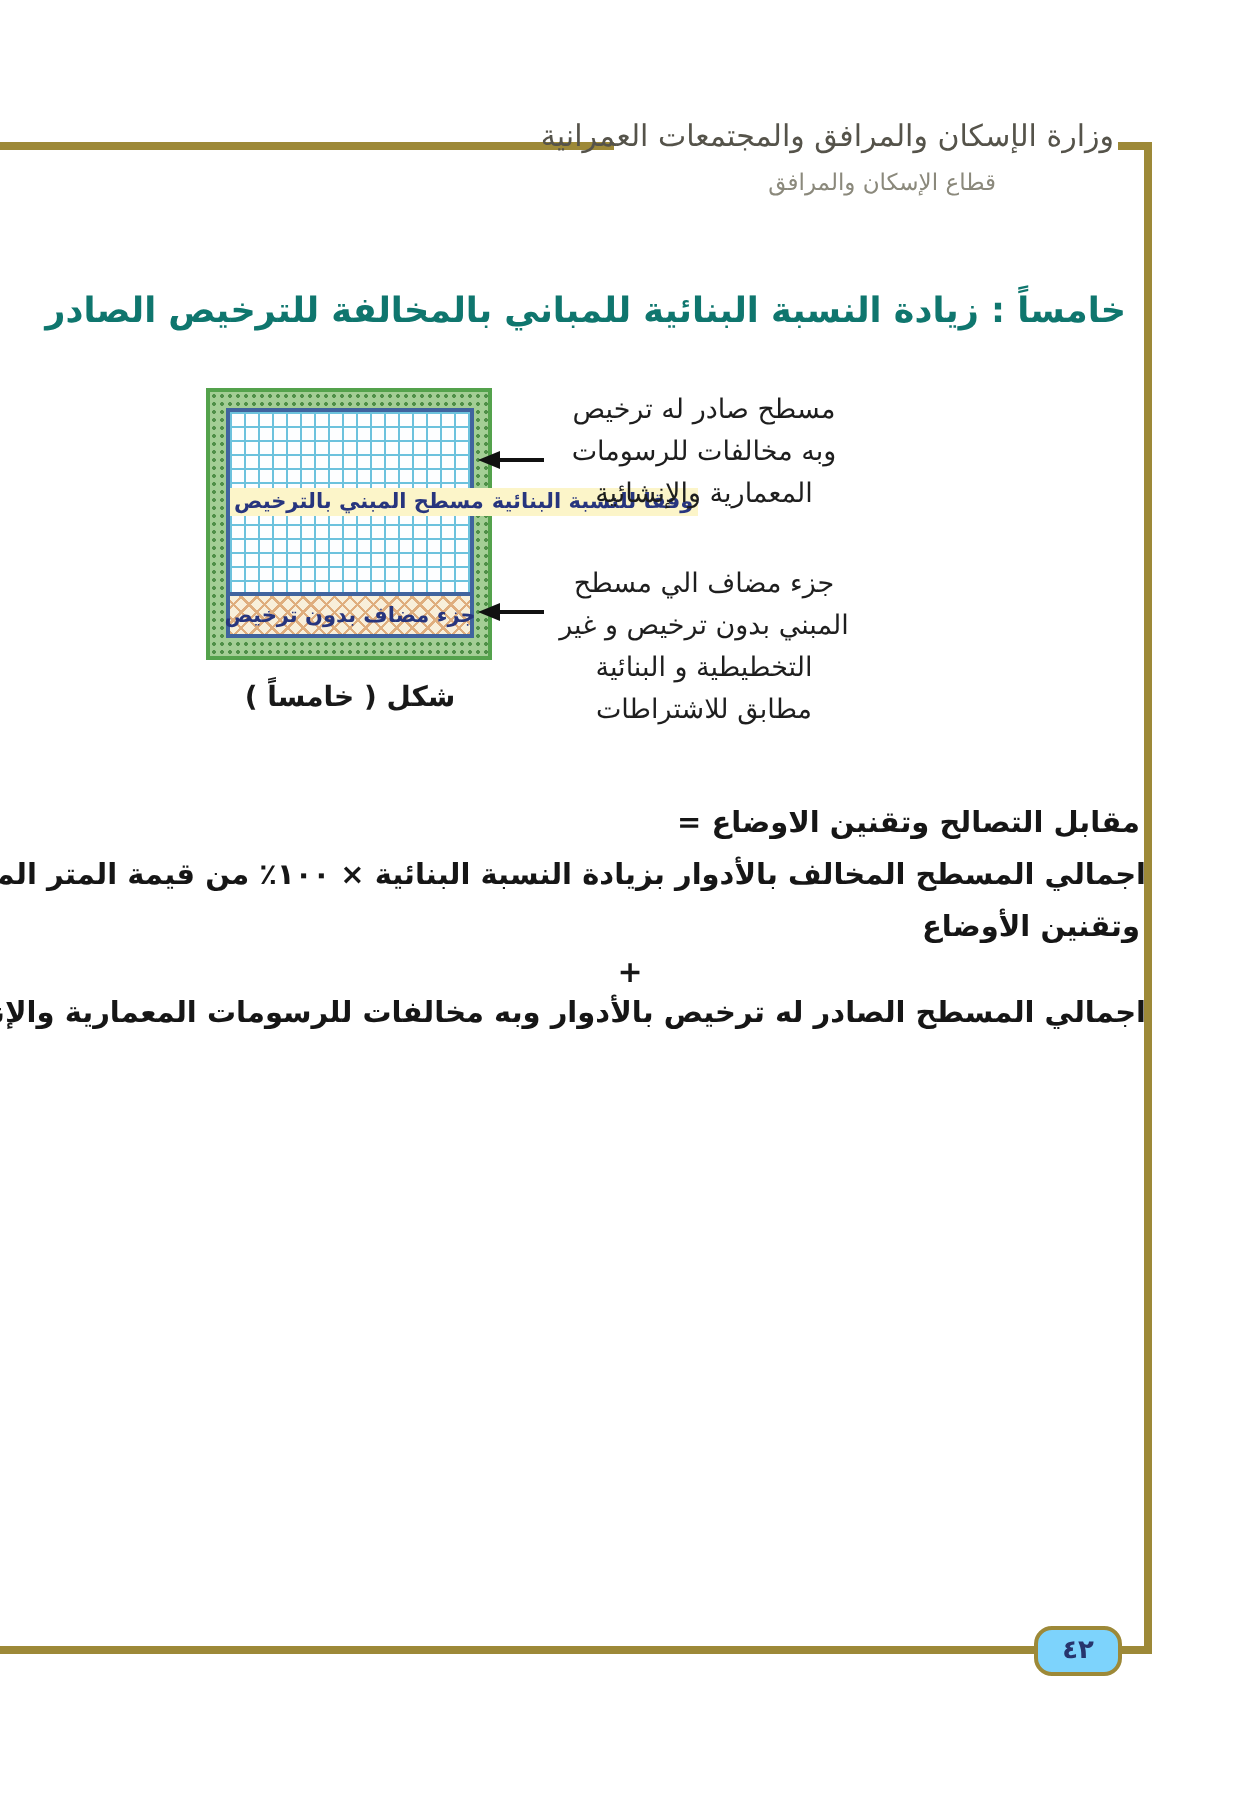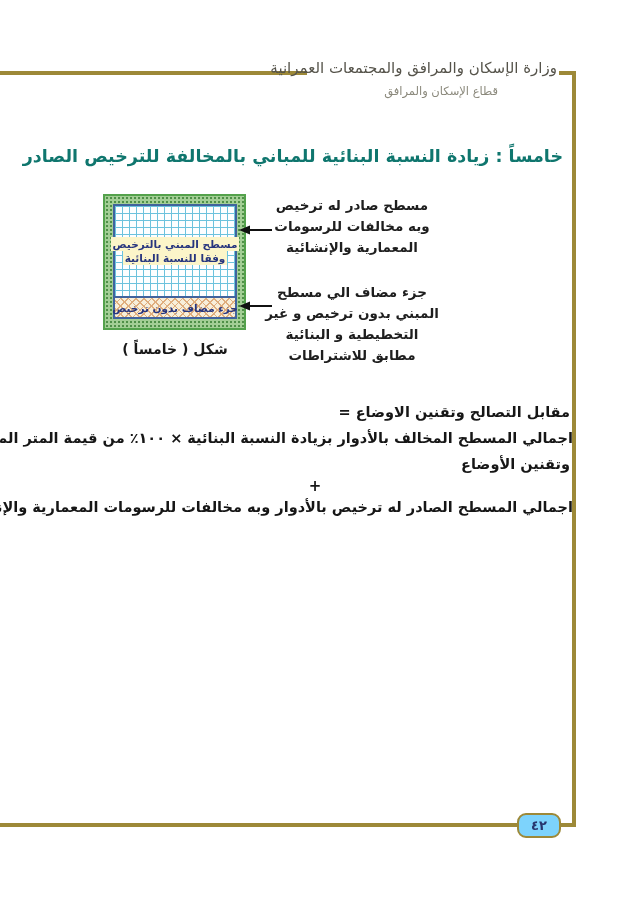--- a/index.html
+++ b/index.html
@@ -46,21 +46,21 @@
     position:absolute;left:113px;top:204px;width:124px;height:115px;
     box-sizing:border-box;border:2px solid #40639e;background:#fdfeff;
     display:flex;flex-direction:column;
   }
   .grid-area{
     flex:1;position:relative;
     background-image:
       linear-gradient(to right, #6cc2dd 1px, transparent 1px),
       linear-gradient(to bottom, #6cc2dd 1px, transparent 1px);
     background-size:7px 7px;
-    display:flex;flex-direction:column;align-items:center;justify-content:center;
+    display:flex;flex-direction:row;align-items:center;justify-content:flex-start;
   }
   .grid-label-line{
     direction:rtl;font-size:10.5px;font-weight:bold;color:#27357e;
     background:#fcf5c9;line-height:14px;padding:0 2px;white-space:nowrap;
   }
   .strip{
     height:21px;box-sizing:border-box;border-top:2px solid #40639e;
     background-color:#f8efda;
     background-image:
       repeating-linear-gradient(45deg, #dfae7e 0 1.2px, transparent 1.2px 5.5px),
@@ -68,21 +68,21 @@
     display:flex;align-items:center;justify-content:center;
   }
   .strip-label{
     direction:rtl;font-size:10.5px;font-weight:bold;color:#27357e;white-space:nowrap;
   }
   .fig-arrow{position:absolute;width:34px;height:12px;}
   .fig-arrow-top{left:239px;top:224px;}
   .fig-arrow-bottom{left:239px;top:300px;}
   .annot{
     position:absolute;width:180px;direction:rtl;text-align:center;
-    font-size:13.5px;font-weight:bold;color:#1e1e1e;line-height:21px;
+    font-size:13.5px;font-weight:normal;color:#1e1e1e;line-height:21px;
   }
   .annot-top{left:262px;top:195px;}
   .annot-bottom{left:262px;top:282px;}
   .fig-caption{
     position:absolute;left:95px;top:341px;width:160px;text-align:center;
     direction:rtl;font-size:14px;font-weight:bold;color:#191919;white-space:nowrap;
   }
   
   .bodyline{
     position:absolute;direction:rtl;font-size:14.5px;font-weight:bold;

